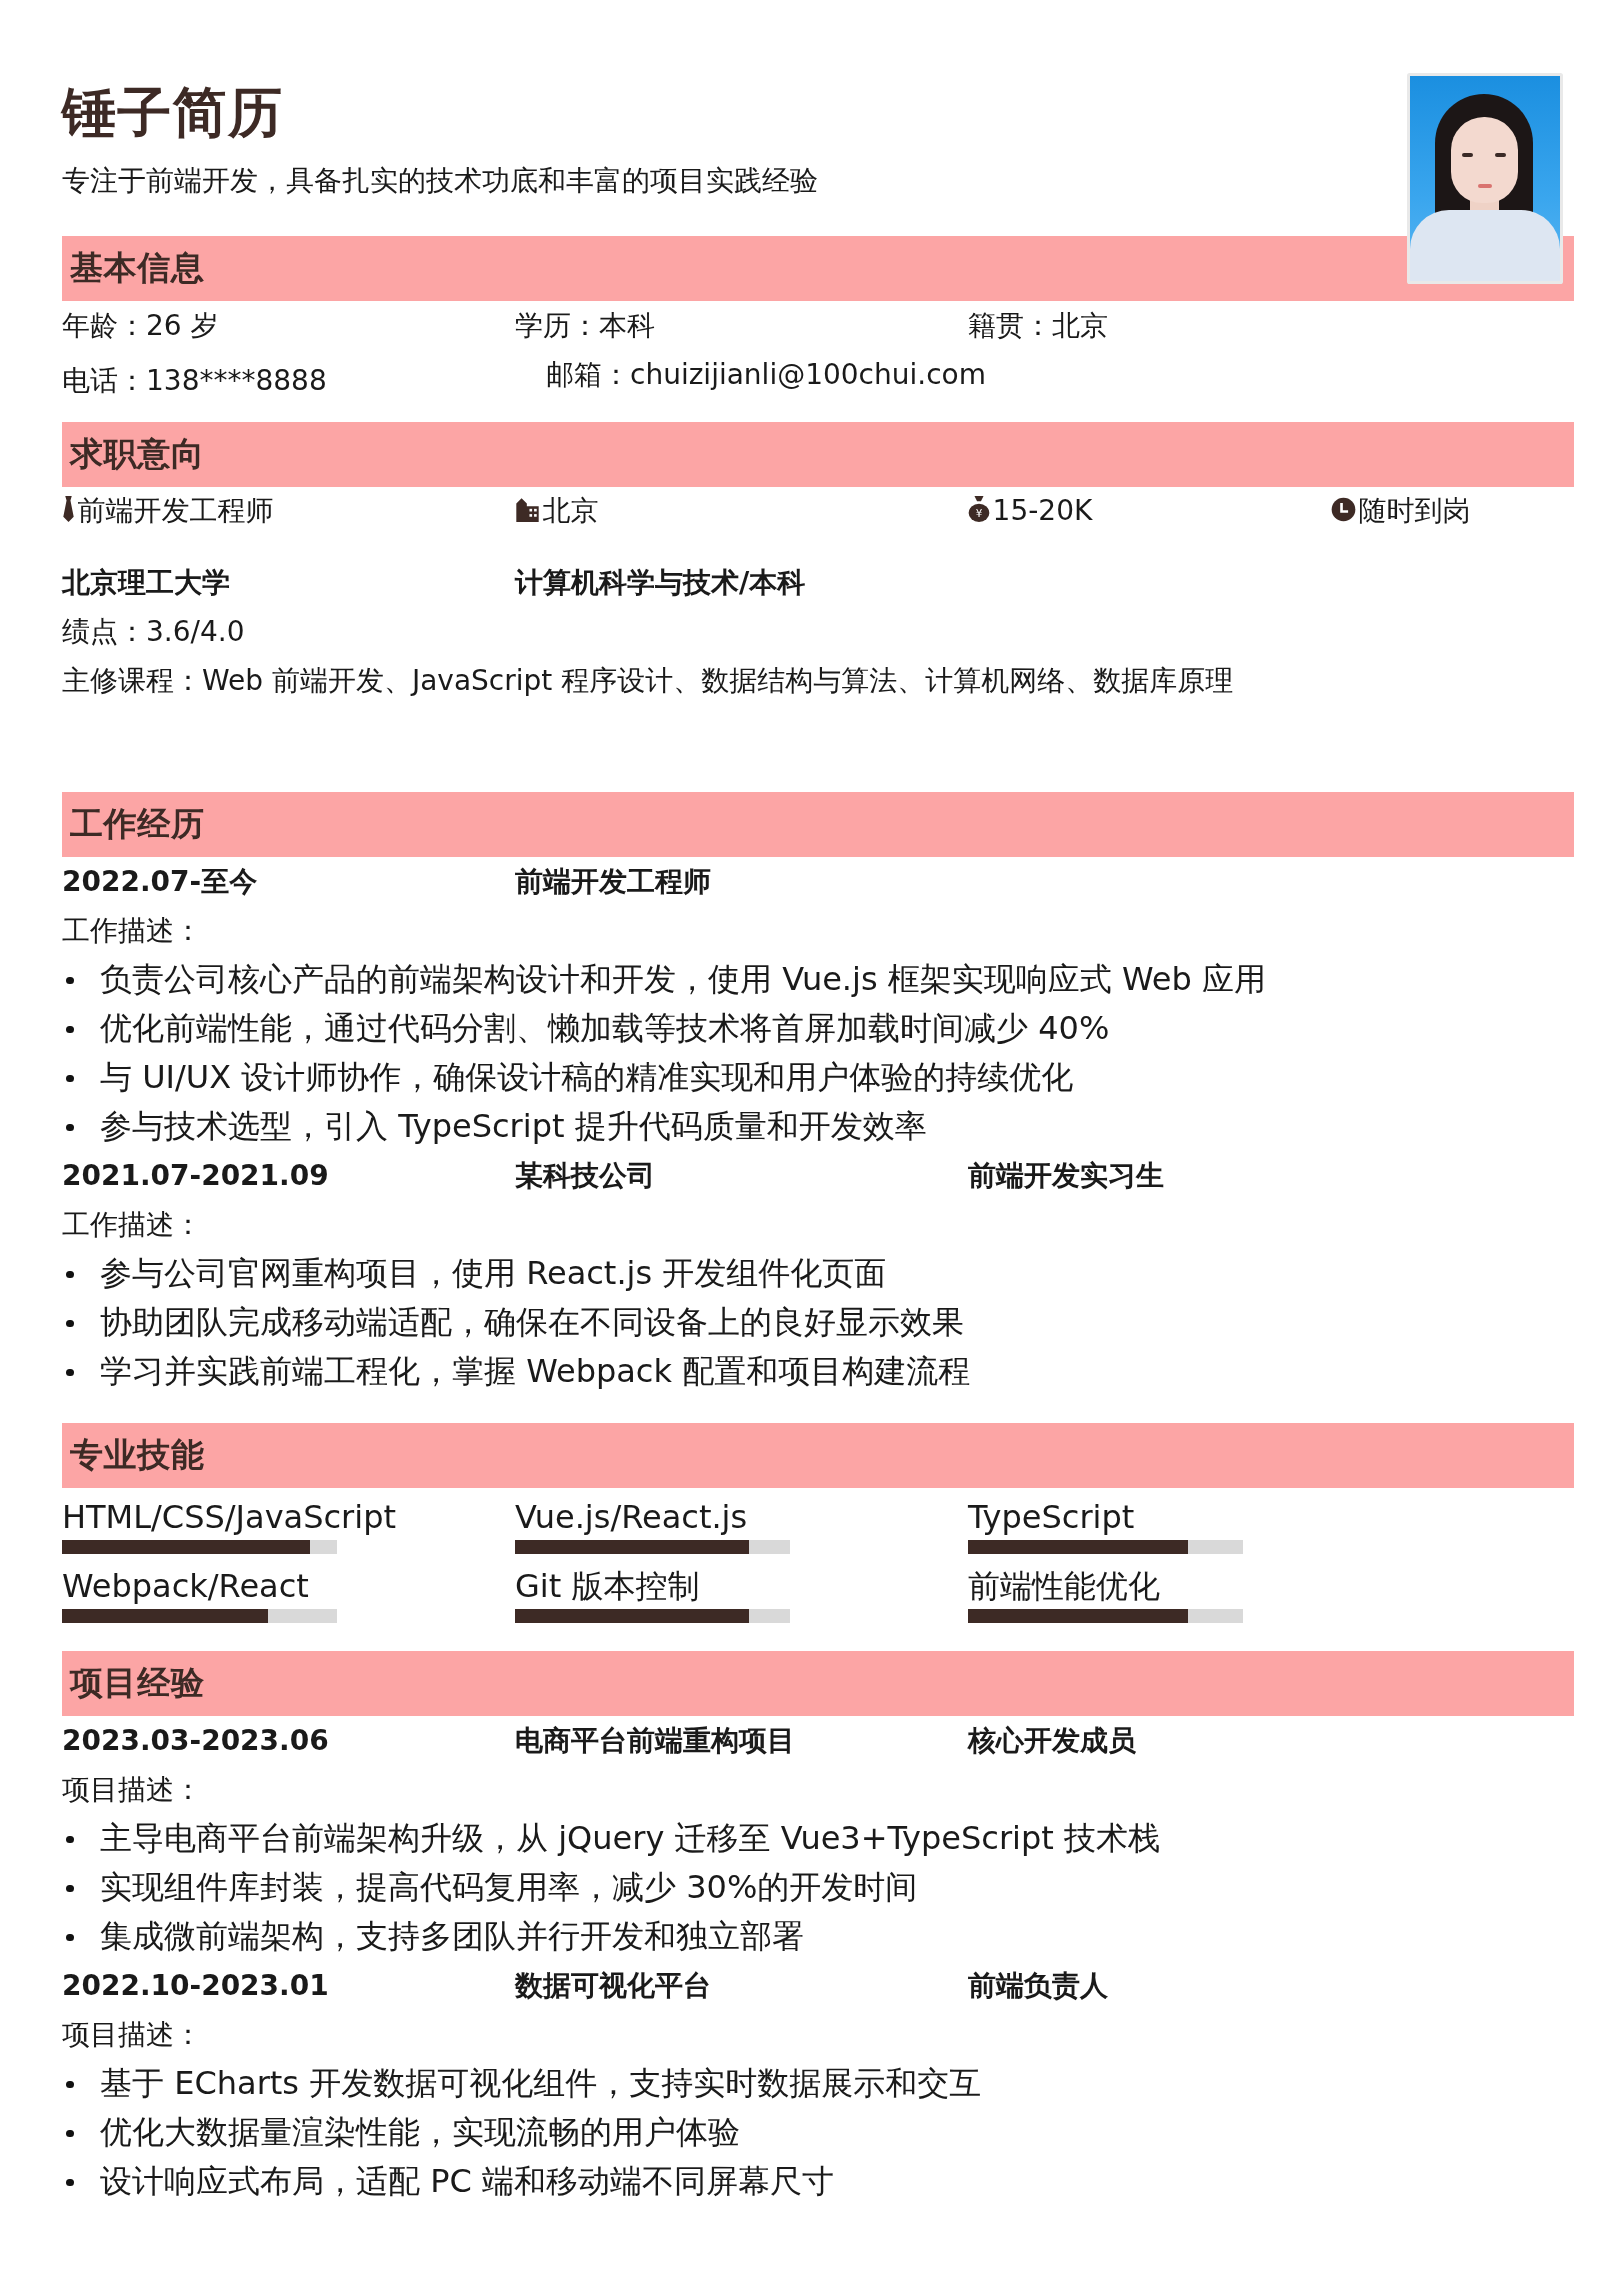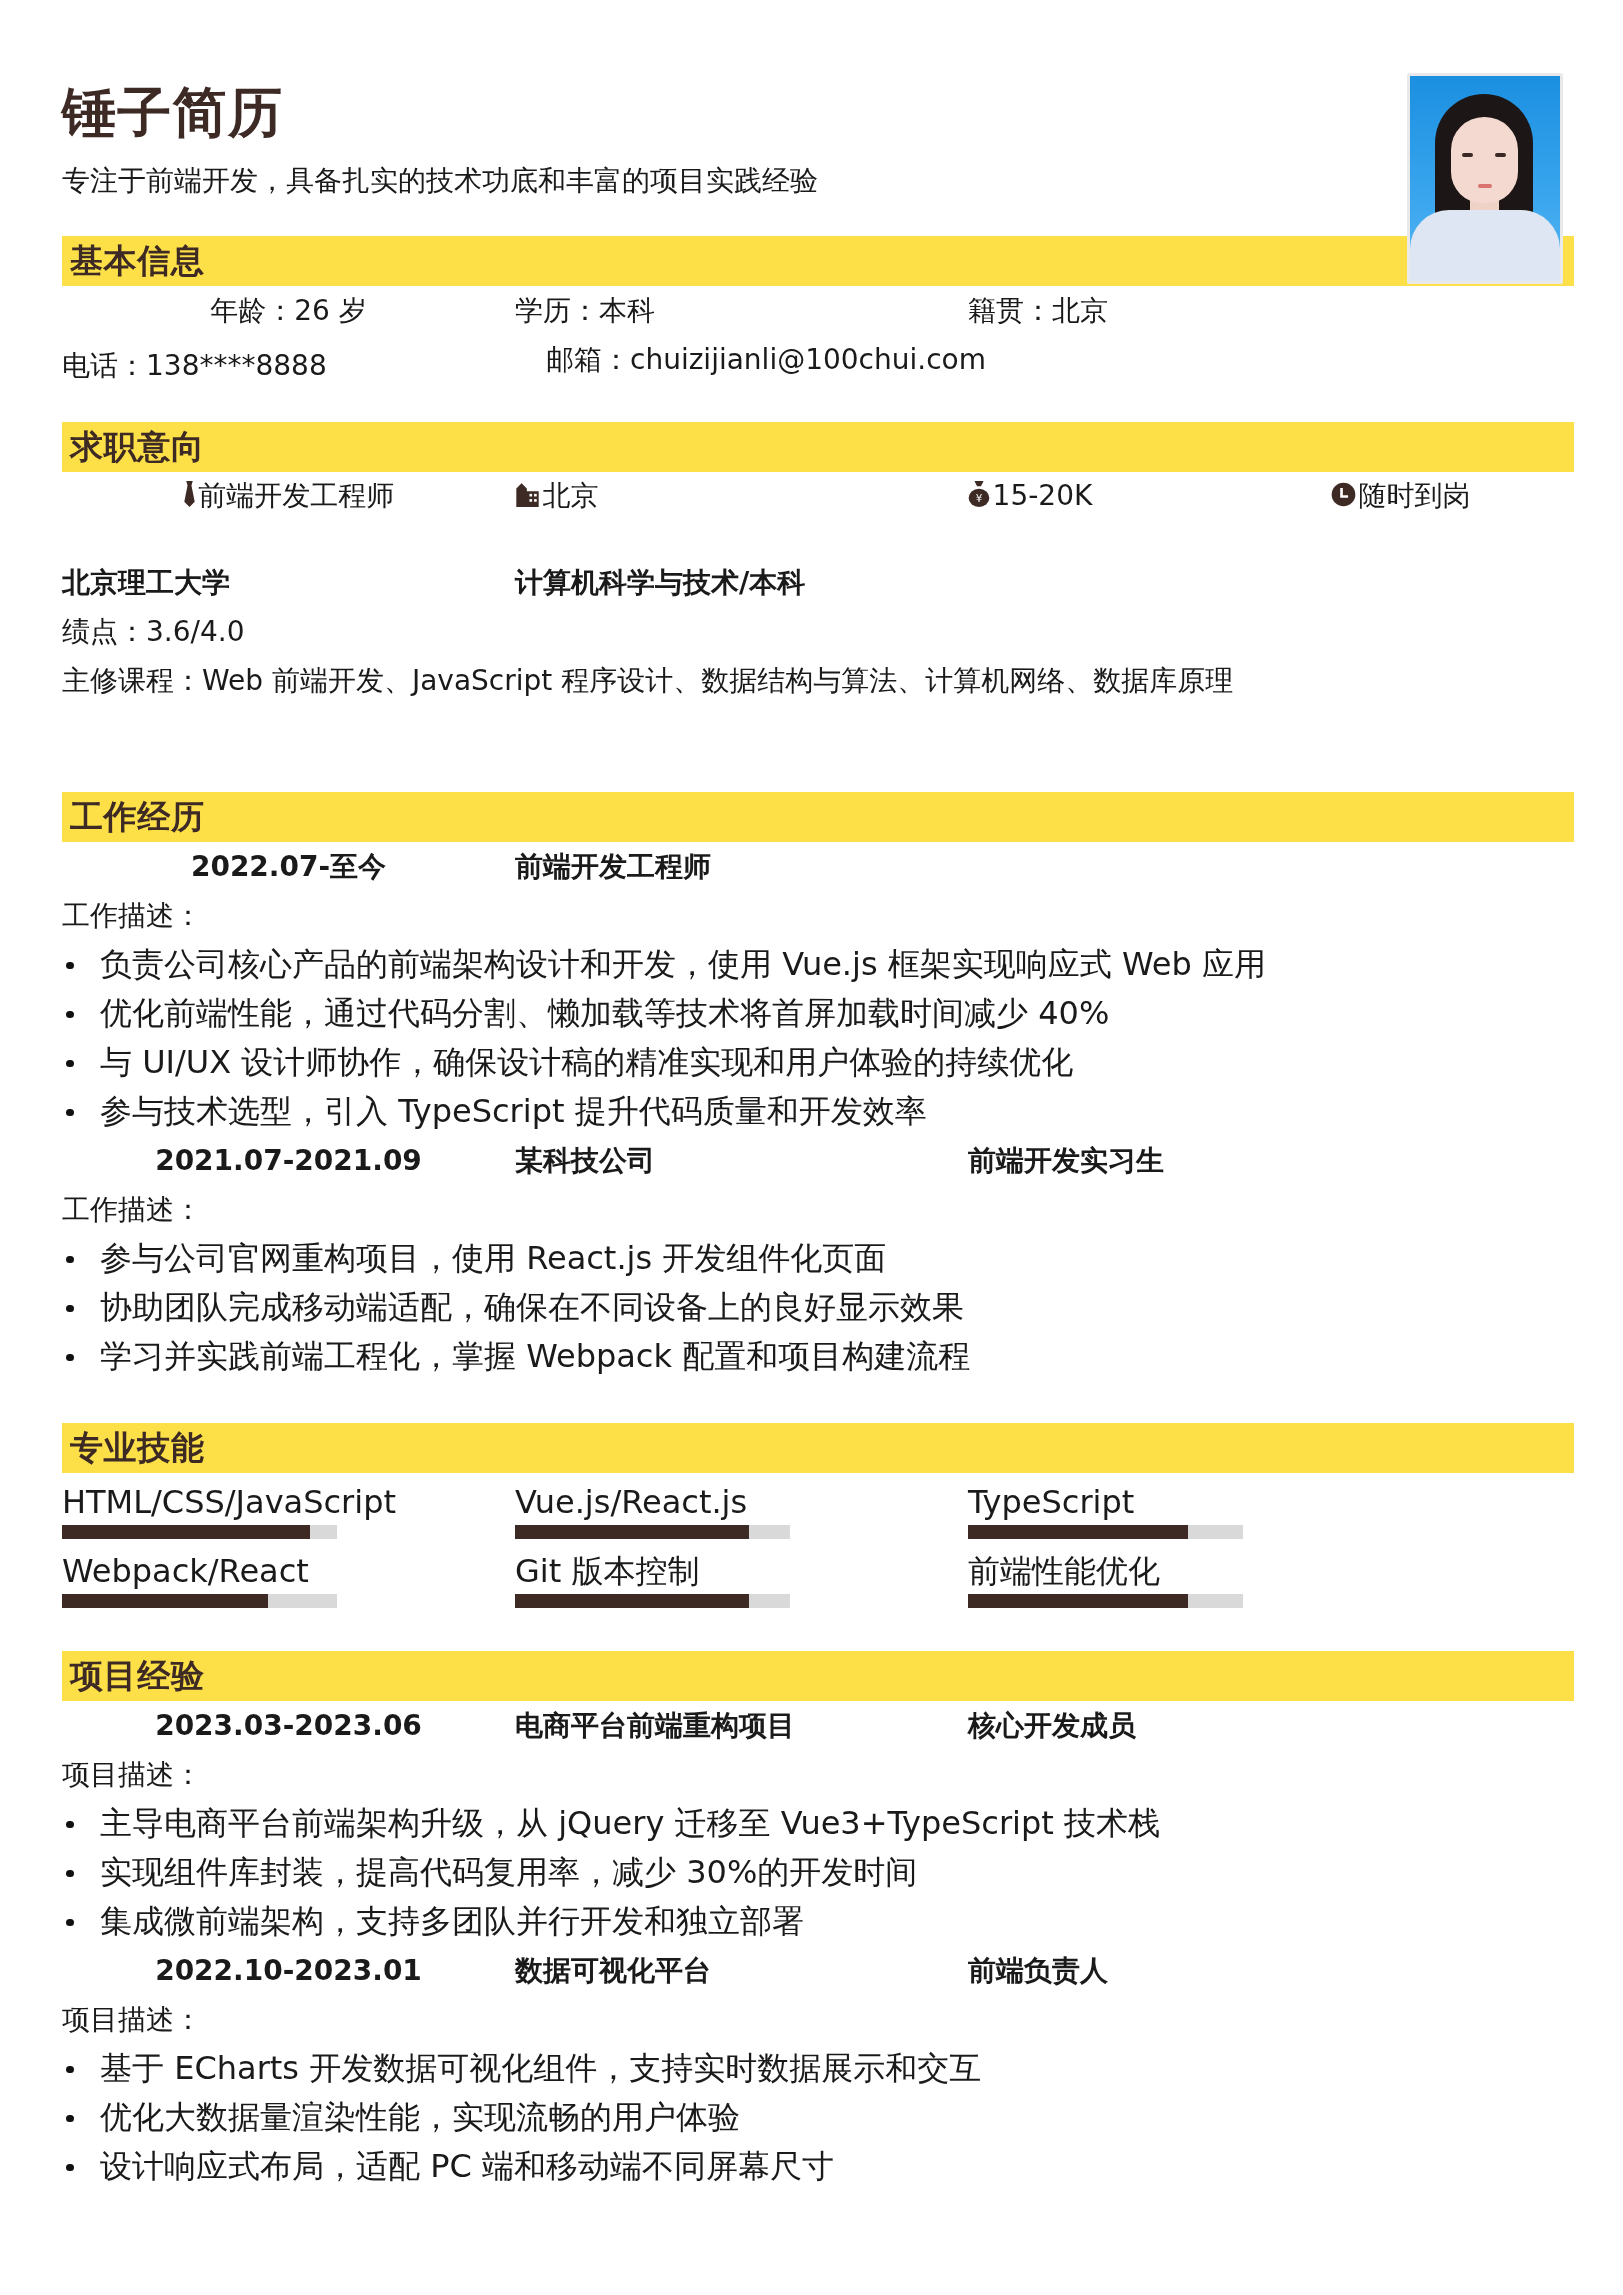--- a/index.html
+++ b/index.html
@@ -11,24 +11,24 @@
   .photo { position:absolute; left:1408px; top:73px; width:150px; height:205px; border:3.9px solid #e9e9e9; border-radius:2.6px;
            background:linear-gradient(180deg,#1b8fe0 0%,#3aa6ee 60%,#5ab6f2 100%); overflow:hidden; }
   .photo .hair { position:absolute; left:25px; top:18.3px; width:98px; height:164px; background:#1c1616; border-radius:49px 49px 19.6px 19.6px; }
   .photo .face { position:absolute; left:41px; top:41px; width:67px; height:86px; background:#f3d9cf; border-radius:33px 33px 31px 31px; }
   .photo .neck { position:absolute; left:60px; top:118px; width:29px; height:26px; background:#efd2c6; }
   .photo .shirt { position:absolute; left:0; top:134px; width:150px; height:79px; background:#dde6f2; border-radius:39px 39px 0 0; }
   .photo .eye { position:absolute; top:77px; width:10.5px; height:3.9px; background:#3a2a26; border-radius:2px; }
   .photo .mouth { position:absolute; left:68px; top:108px; width:14.4px; height:3.9px; background:#d9736f; border-radius:2px; }
 
   .section { position:absolute; left:0; width:1512px; }
-  .band { height:50px; background:#fde047; display:flex; align-items:center; }
+  .band { height:65px; background:#fca5a5; display:flex; align-items:center; }
   .band h2 { margin:0 0 0 7.9px; font-size:33px; font-weight:bold; color:#3d2a25; letter-spacing:0.7px; }
   .row { display:flex; height:49px; align-items:center; font-size:28px; line-height:49px; white-space:nowrap; }
-  .col1 { width:453px;text-align:center; }
+  .col1 { width:453px; }
   .col2 { width:453px; }
   .col3 { width:363px; }
   .bold { font-weight:bold; }
   .line { height:49px; line-height:49px; font-size:28px; white-space:nowrap; }
   .bullet { height:49px; line-height:49px; font-size:32px; white-space:nowrap; position:relative; padding-left:38px; }
   .bullet::before { content:""; position:absolute; left:3.9px; top:21.6px; width:7.9px; height:7.9px; border-radius:50%; background:#111; }
   .icon { display:inline-block; vertical-align:middle; margin-right:2.6px; }
   .skills { display:flex; flex-wrap:wrap; }
   .skill { width:453px; height:69px; }
   .skill .label { font-size:32px; line-height:42px; height:42px; white-space:nowrap; }

